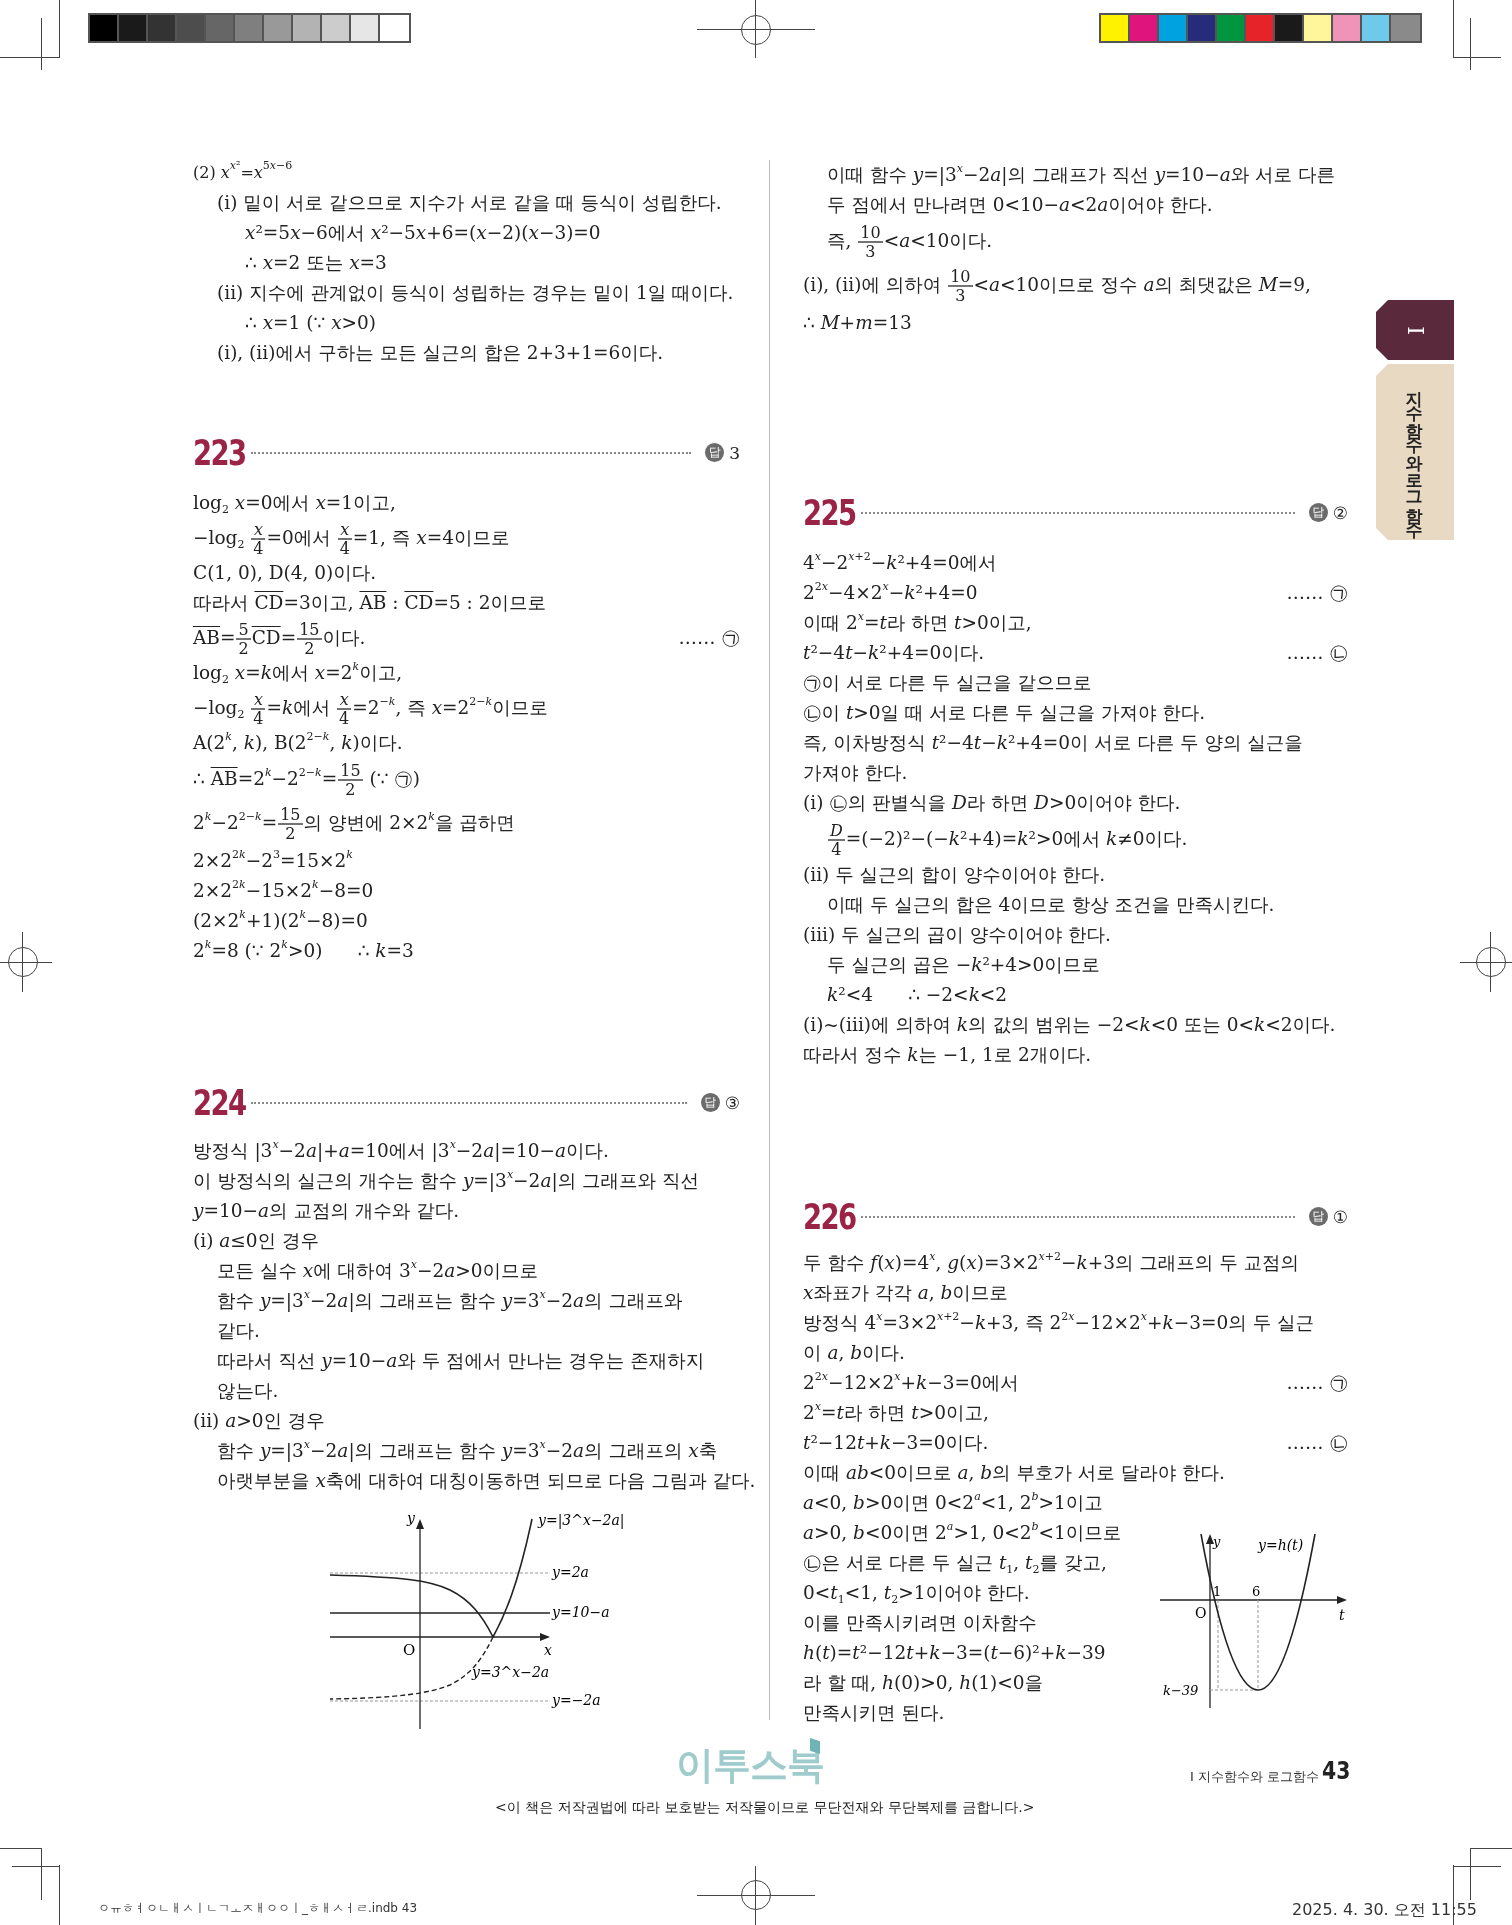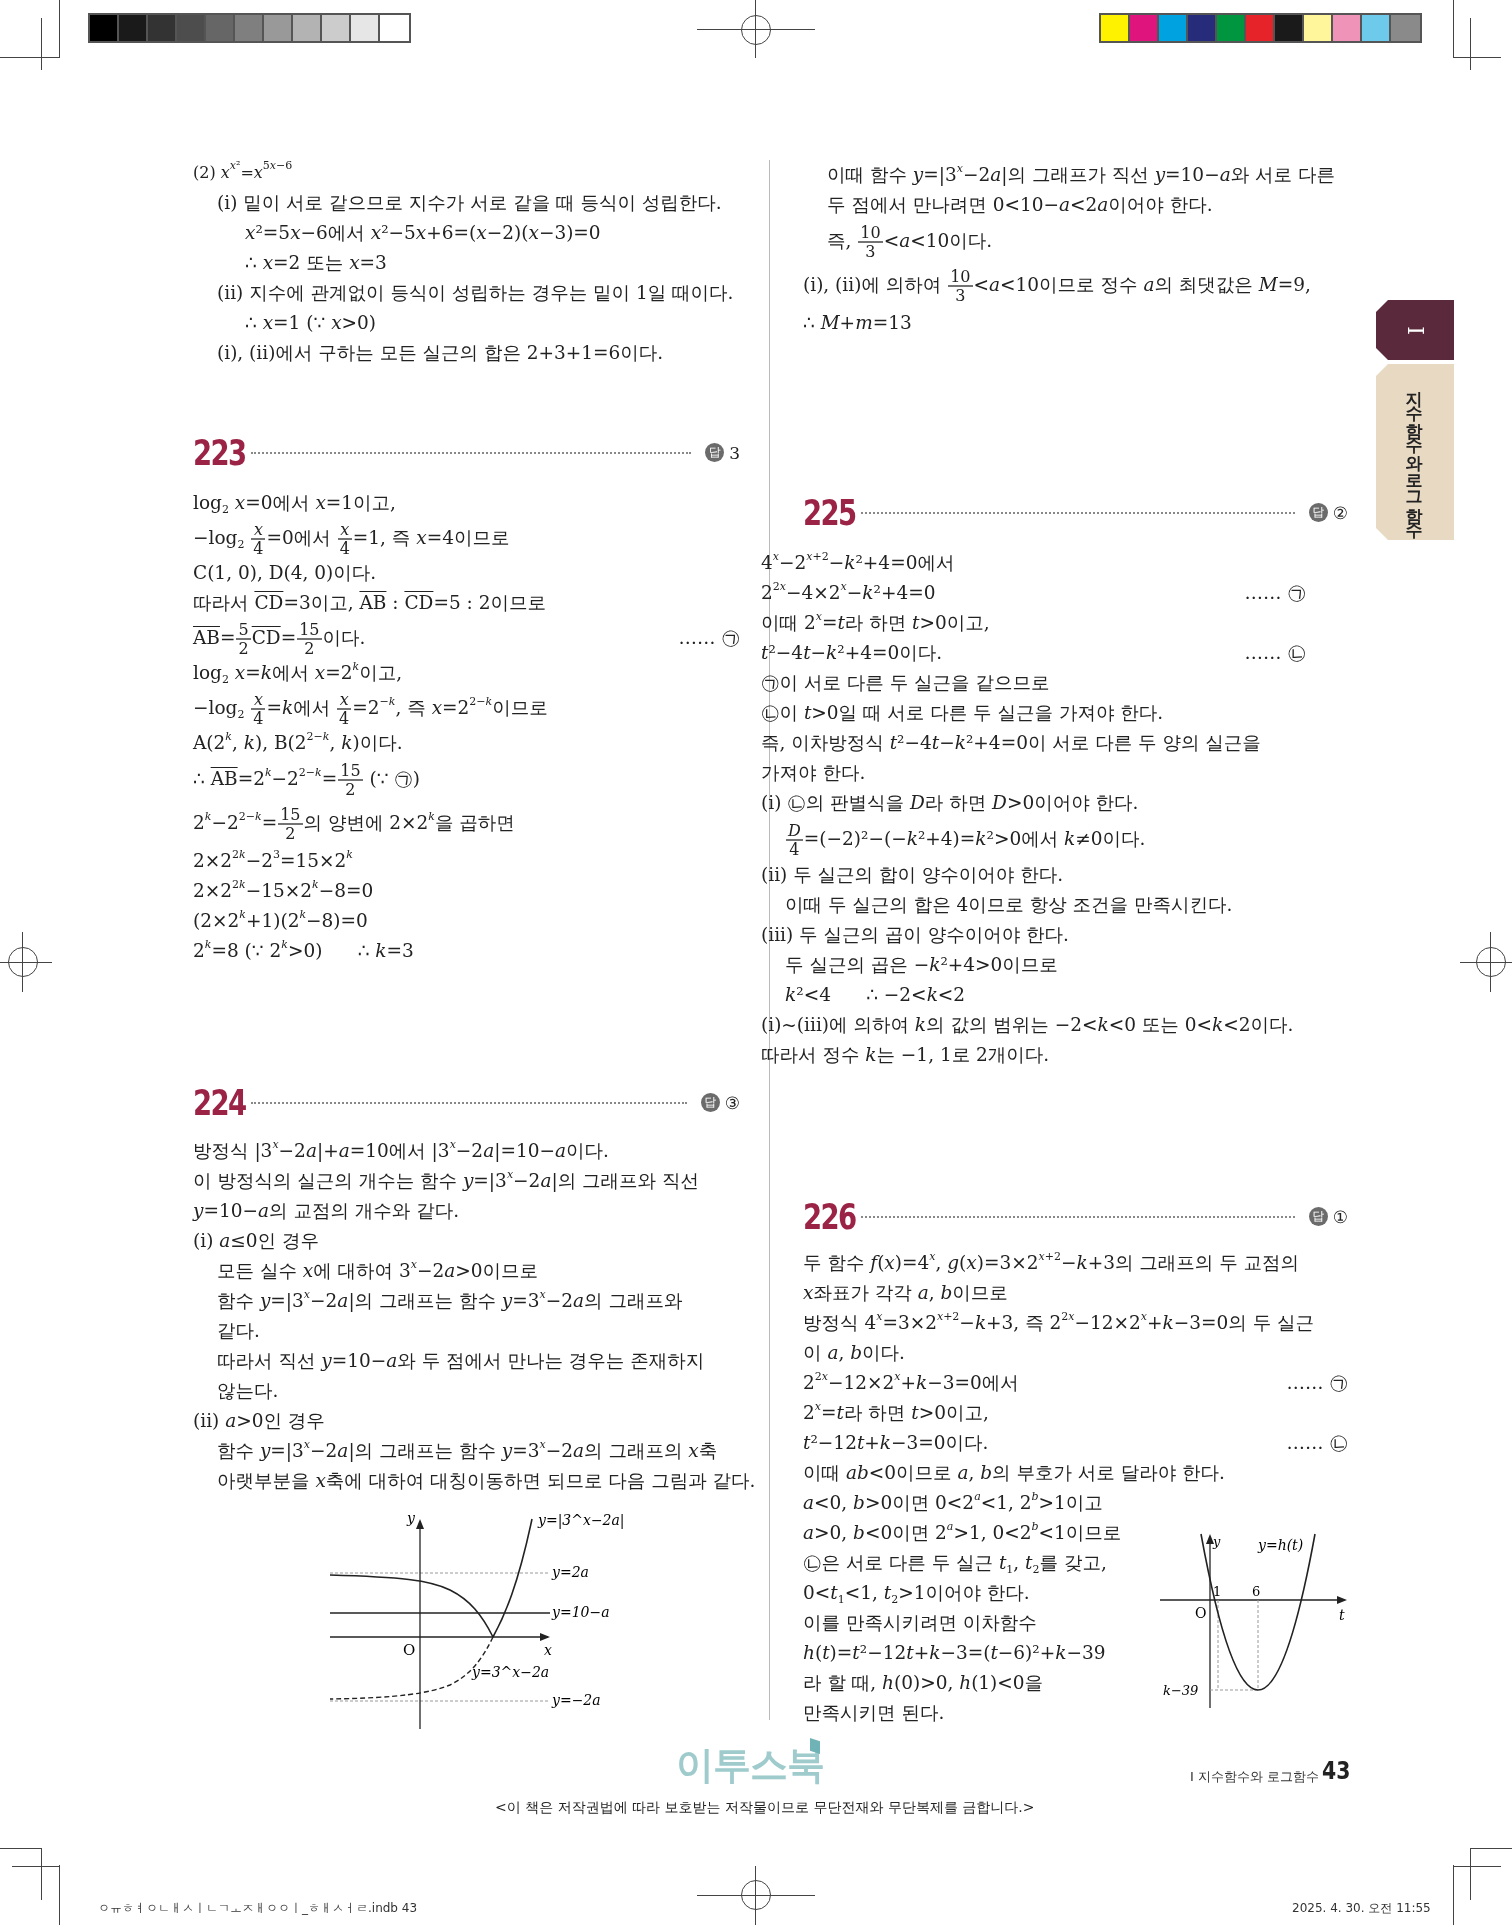--- a/index.html
+++ b/index.html
@@ -203,21 +203,21 @@
   <div class="line" style="height:46px;line-height:46px;">(i), (ii)에 의하여 <span class="frac"><span class="n">10</span><span class="d">3</span></span>&lt;<i>a</i>&lt;10이므로 정수 <i>a</i>의 최댓값은 <i>M</i>=9,</div>
   <div class="line">∴ <i>M</i>+<i>m</i>=13</div>
 </div>
 
 <div class="prob-head" style="left:803px;top:492px;width:545px;">
   <span class="prob-num">225</span>
   <span class="dots" style="margin-left:-4px;"></span>
   <span class="ans-icon">답</span>
   <span class="ans-val">②</span>
 </div>
-<div class="col" style="left:761px;top:548px;width:545px;">
+<div class="col" style="left:803px;top:548px;width:545px;">
   <div class="line">4<sup><i>x</i></sup>−2<sup><i>x</i>+2</sup>−<i>k</i>²+4=0에서</div>
   <div class="line">2<sup>2<i>x</i></sup>−4×2<sup><i>x</i></sup>−<i>k</i>²+4=0<span class="mark">…… ㉠</span></div>
   <div class="line">이때 2<sup><i>x</i></sup>=<i>t</i>라 하면 <i>t</i>&gt;0이고,</div>
   <div class="line"><i>t</i>²−4<i>t</i>−<i>k</i>²+4=0이다.<span class="mark">…… ㉡</span></div>
   <div class="line">㉠이 서로 다른 두 실근을 같으므로</div>
   <div class="line">㉡이 <i>t</i>&gt;0일 때 서로 다른 두 실근을 가져야 한다.</div>
   <div class="line">즉, 이차방정식 <i>t</i>²−4<i>t</i>−<i>k</i>²+4=0이 서로 다른 두 양의 실근을</div>
   <div class="line">가져야 한다.</div>
   <div class="line">(i) ㉡의 판별식을 <i>D</i>라 하면 <i>D</i>&gt;0이어야 한다.</div>
   <div class="line ind1" style="height:42px;line-height:42px;"><span class="frac"><span class="n"><i>D</i></span><span class="d">4</span></span>=(−2)²−(−<i>k</i>²+4)=<i>k</i>²&gt;0에서 <i>k</i>≠0이다.</div>
@@ -281,13 +281,13 @@
   <span style="font-family:'DejaVu Sans',sans-serif;font-weight:bold;font-size:38px;color:#8fc3c4;letter-spacing:-1px;opacity:0.85;">이투스북</span>
   <span class="abs" style="left:134px;top:-2px;width:10px;height:16px;background:#6fb3b6;clip-path:polygon(0 0,100% 20%,100% 100%,0 80%);"></span>
 </div>
 
 <div class="abs footer-text" style="left:1190px;top:1768px;font-size:13px;color:#333;">I 지수함수와 로그함수</div>
 <div class="abs" style="left:1322px;top:1757px;font-family:'DejaVu Sans','Liberation Sans',sans-serif;font-weight:bold;font-size:24px;color:#222;transform:scaleX(0.85);transform-origin:left;">43</div>
 
 <div class="abs footer-text" style="left:495px;top:1799px;font-size:14px;color:#222;">&lt;이 책은 저작권법에 따라 보호받는 저작물이므로 무단전재와 무단복제를 금합니다.&gt;</div>
 
 <div class="abs footer-text" style="left:98px;top:1900px;font-size:12px;color:#333;">ㅇㅠㅎㅕㅇㄴㅐㅅㅣㄴㄱㅗㅈㅐㅇㅇㅣ_ㅎㅐㅅㅓㄹ.indb  43</div>
-<div class="abs footer-text" style="left:1292px;top:1900px;font-size:12px;color:#333;">2025. 4. 30.   오전 11:55</div>
+<div class="abs footer-text" style="left:1292px;top:1900px;font-size:16px;color:#333;">2025. 4. 30.   오전 11:55</div>
 
 </body></html>

